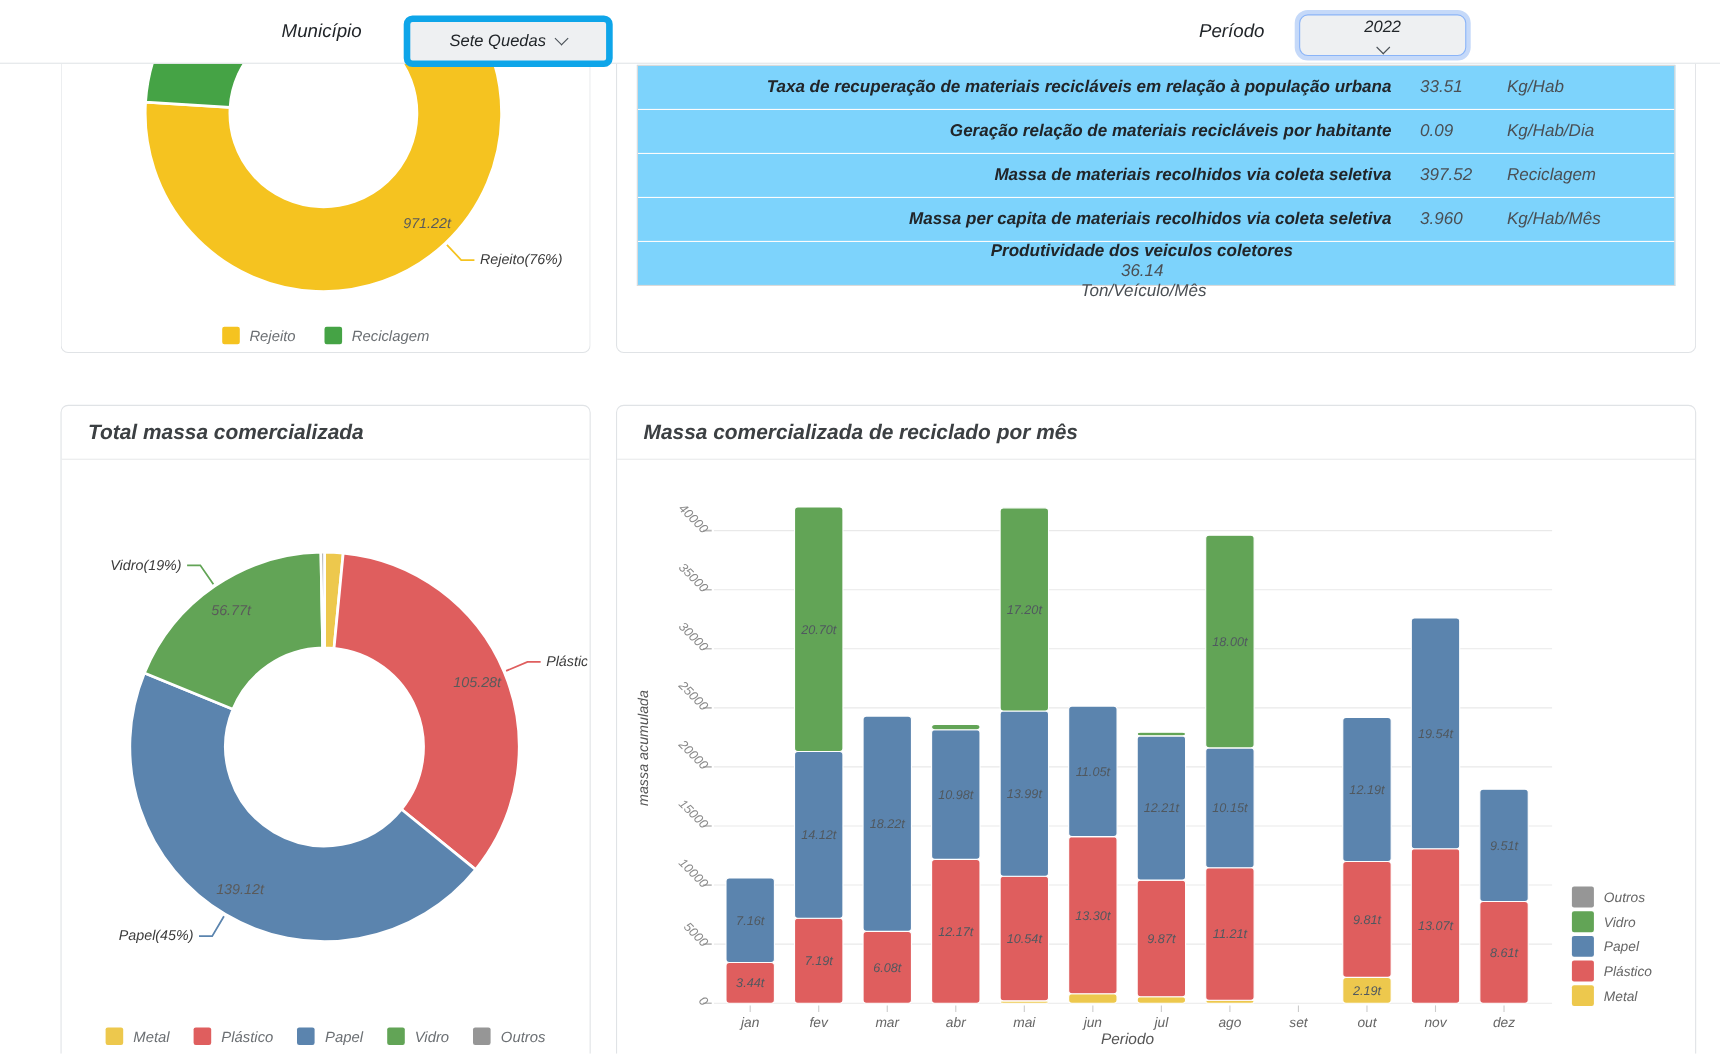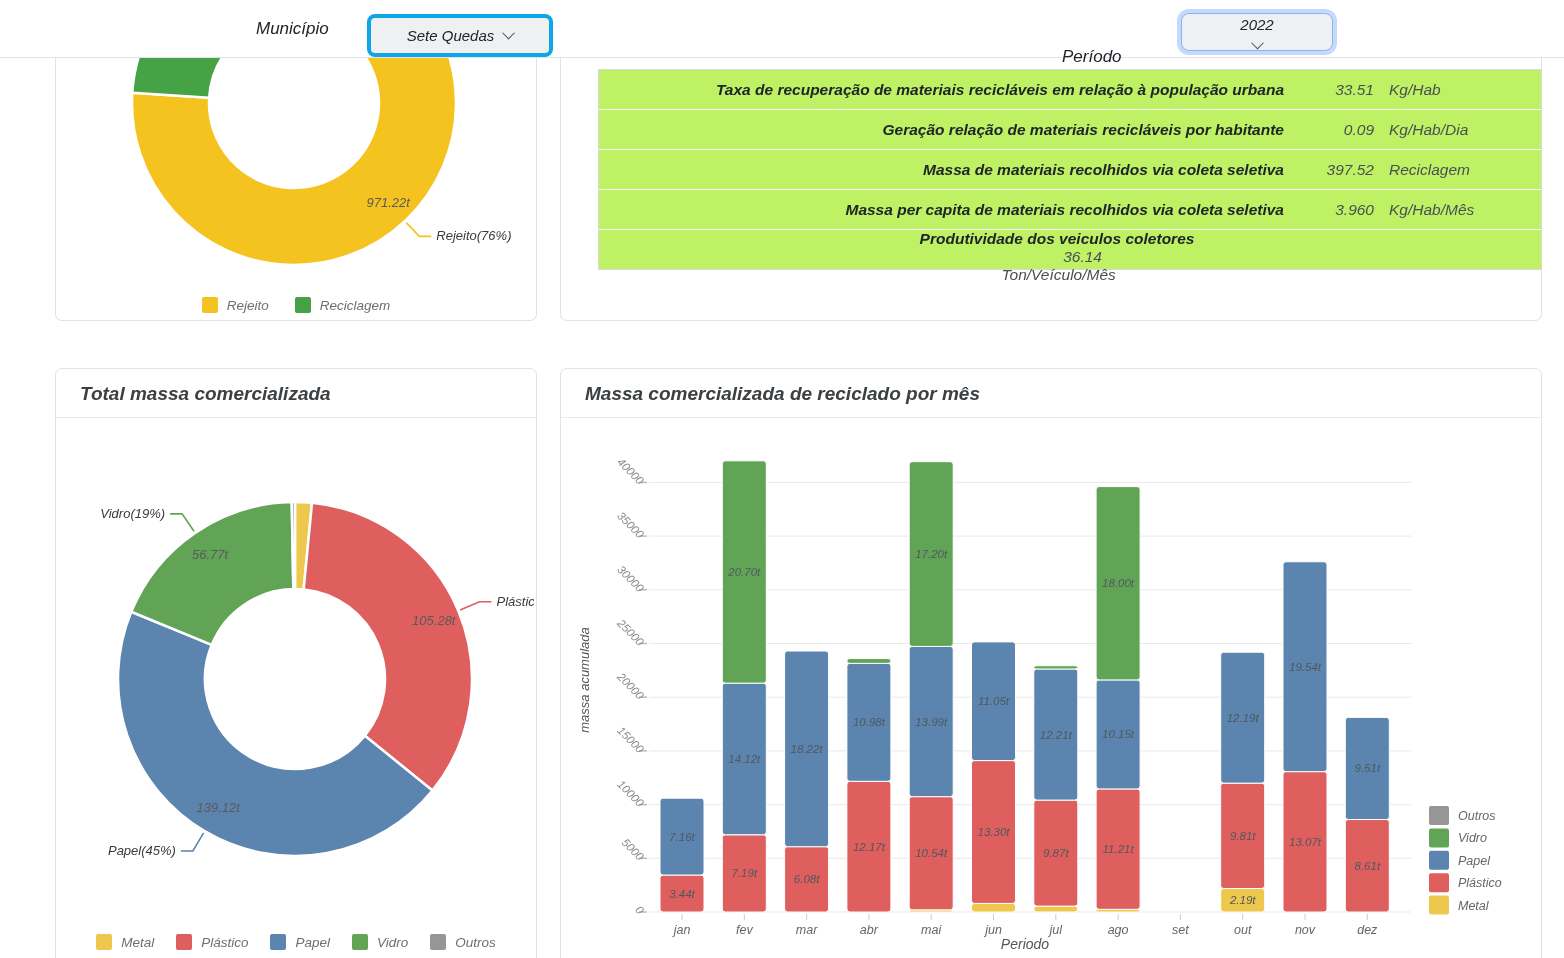--- a/index.html
+++ b/index.html
@@ -2,57 +2,57 @@
 <html><head>
 <meta charset="utf-8">
 <style>
   html,body{margin:0;padding:0;background:#fff;font-family:"Liberation Sans",sans-serif;}
   #app{position:relative;width:1564px;height:958px;overflow:hidden;background:#fff;font-style:italic;}
 
   
   .topbar{position:absolute;left:0;top:0;width:1564px;height:57px;background:#fff;border-bottom:1px solid #e2e5e8;z-index:5;}
   .tb-label{position:absolute;top:0;height:57px;line-height:57px;font-size:17px;color:#212529;}
   .select{position:absolute;display:flex;align-items:center;justify-content:center;gap:10px;
-          background:#eef0f2;border:4px solid #0ea5e9;border-radius:8px;font-size:15px;color:#212529;cursor:pointer;}
+          background:#eef0f2;border:6px solid #0ea5e9;border-radius:8px;font-size:15px;color:#212529;cursor:pointer;}
   .select.focused{border:1px solid #8ab4f8;box-shadow:0 0 0 4px #c5d9f9;}
   .chev{width:8px;height:8px;border-right:1.8px solid #495057;border-bottom:1.8px solid #495057;
         transform:rotate(45deg) translate(-1px,-1px);margin-top:-3px;}
 
   
   .card{position:absolute;background:#fff;border:1px solid #e0e3e6;}
   .card.cut-top{border-top:none;border-radius:0 0 7px 7px;}
   .card.full{border-radius:7px;}
   .card-head{height:48px;line-height:49px;border-bottom:1px solid #e9eaec;font-size:19px;font-weight:600;color:#3c4043;padding-left:24px;}
 
   
-  .ind-panel{position:absolute;left:18px;top:12px;width:942px;background:#bef264;border:1px solid #dadada;margin-left:19px;}
+  .ind-panel{position:absolute;left:18px;top:2px;width:942px;background:#7dd3fc;border:1px solid #dadada;}
   .ind-row{display:flex;align-items:center;height:39px;border-bottom:1px solid #fcfcfc;font-size:15.5px;}
   .ind-row:last-child{border-bottom:none;flex-direction:column;}
   .ind-label{flex:1;text-align:right;font-weight:700;color:#212529;padding-right:26px;white-space:nowrap;}
-  .ind-value{width:64px;text-align:right;color:#4a4f54;}
+  .ind-value{width:64px;text-align:left;color:#4a4f54;}
   .ind-unit{width:152px;text-align:left;color:#4a4f54;padding-left:15px;white-space:nowrap;}
 
   
   .pie-legend{position:absolute;left:0;width:100%;display:flex;justify-content:center;gap:26px;}
   .pl-item{display:flex;align-items:center;gap:9px;font-size:13.5px;color:#6b6f73;cursor:pointer;}
   .pl-swatch{width:16px;height:16px;border-radius:2px;}
 
   svg text{font-family:"Liberation Sans",sans-serif;}
 </style>
 </head>
 <body>
 <div id="app">
 
   <div class="topbar">
     <div class="tb-label" style="left:256px;">Município</div>
     <div class="select" style="left:367px;top:14px;width:178px;height:35px;">
       <span>Sete Quedas</span>
       <span class="chev"></span>
     </div>
-    <div class="tb-label" style="left:1062px;margin-top:28px;">Período</div>
+    <div class="tb-label" style="left:1090px;">Período</div>
     <div class="select focused" style="left:1181px;top:13px;width:150px;height:36px;flex-direction:column;">
       <span>2022</span>
       <span class="chev"></span>
     </div>
   </div>
 
   <div class="card cut-top" style="left:55px;top:57px;width:480px;height:263px;overflow:hidden;">
     <svg id="pie1" width="478" height="224" viewBox="0 0 478 224">
         <path d="M238.00 -116.00 A162 162 0 1 1 76.32 35.83 L153.17 40.66 A85 85 0 1 0 238.00 -39.00 Z" fill="#f5c320" stroke="#fff" stroke-width="2.5" stroke-linejoin="round"></path>
         <text x="332.2619390717333" y="150.37916538025624" text-anchor="middle" font-size="13" fill="#5a5a5a">971.22t</text>

